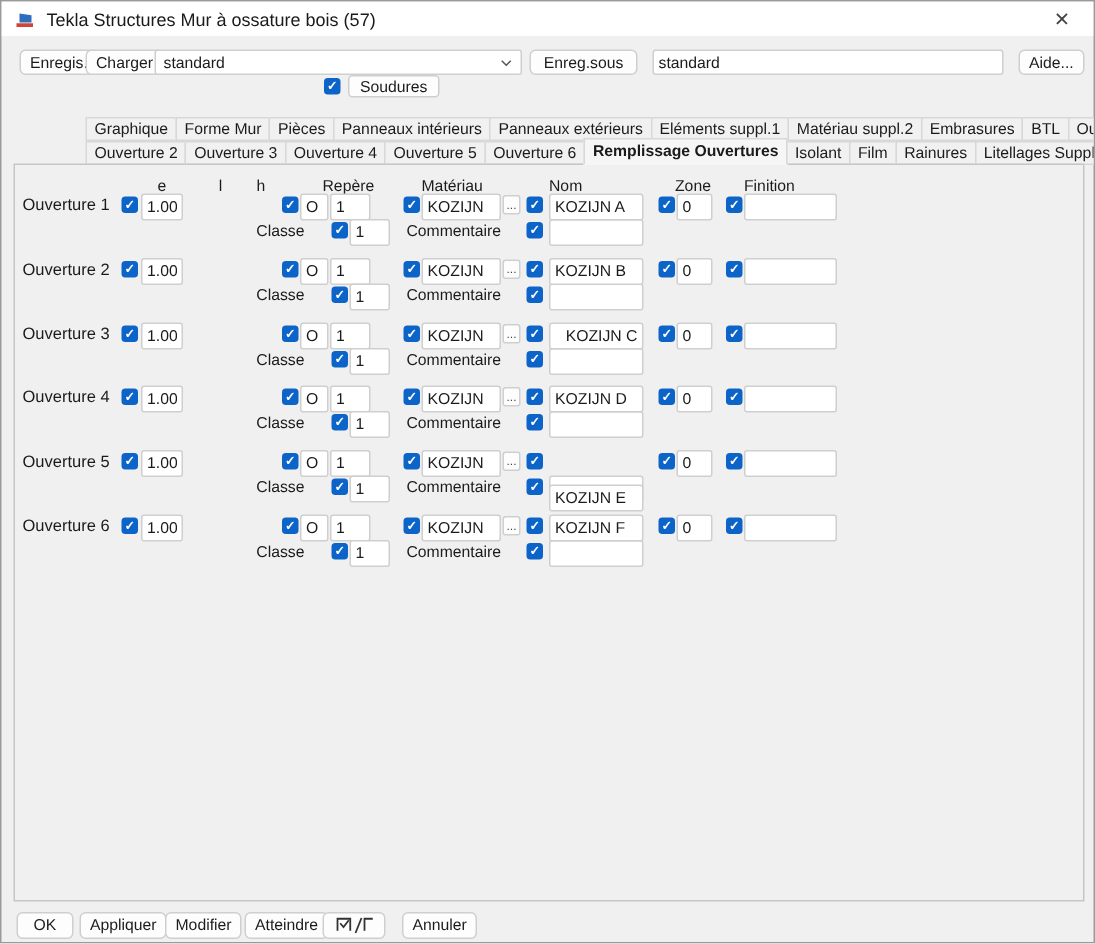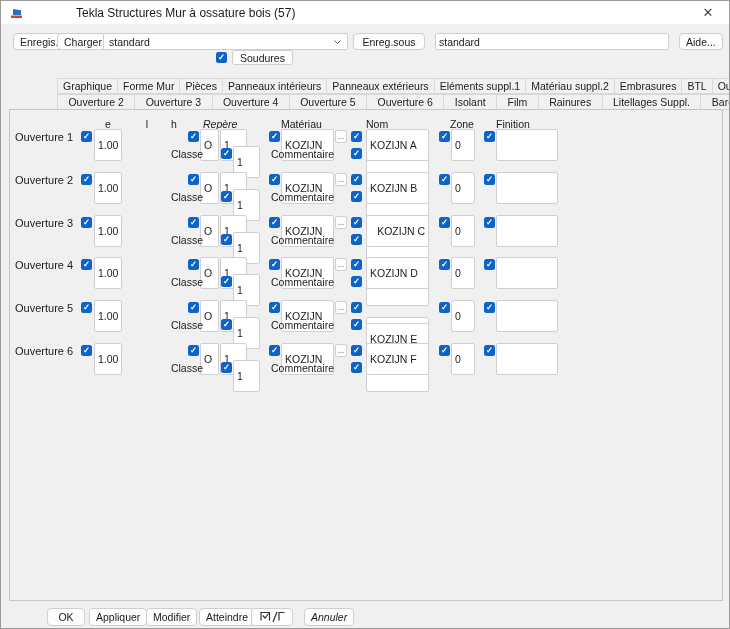--- a/index.html
+++ b/index.html
@@ -3,33 +3,33 @@
 <meta charset="utf-8">
 <style>
   html,body{margin:0;padding:0;}
   .window{
     position:relative;width:730px;height:629px;box-sizing:border-box;
     background:#f0f0f0;border:1px solid #9a9a9a;overflow:hidden;
     font-family:"Liberation Sans",sans-serif;color:#1b1b1b;
     -webkit-font-smoothing:antialiased;
   }
   
-  .titlebar{position:absolute;left:0;top:0;right:0;height:23px;background:#ffffff;display:flex;align-items:center;gap:45px;}
+  .titlebar{position:absolute;left:0;top:0;right:0;height:23px;background:#ffffff;display:flex;align-items:center;}
   .titlebar .logo{margin:0 8px 0 9px;display:flex;align-items:center;}
   .title-text{font-size:12px;color:#1a1a1a;}
   .close-btn{position:absolute;right:6px;top:1px;width:30px;height:21px;display:flex;align-items:center;justify-content:center;font-size:13px;color:#444;cursor:pointer;}
   
   .btn{
     position:absolute;height:17px;box-sizing:border-box;background:#fdfdfd;
     border:1px solid #cfcfcf;border-radius:4px;font-size:10.5px;
     display:flex;align-items:center;justify-content:center;padding:0 6px;
     font-family:inherit;color:#1b1b1b;white-space:nowrap;
   }
   .fld{
-    position:absolute;height:32px;box-sizing:border-box;background:#ffffff;
+    position:absolute;height:18px;box-sizing:border-box;background:#ffffff;
     border:1px solid #cfcfcf;border-radius:2px;font-size:10.5px;padding:0 3px;
     font-family:inherit;color:#1b1b1b;outline:none;
   }
   .cb{position:absolute;width:11px;height:11px;border-radius:2.5px;background:var(--accent,#0c64c8);box-sizing:border-box;}
   .cb::after{content:"\2713";display:block;color:#fff;font-size:8.5px;line-height:11px;text-align:center;font-weight:bold;}
   
   .combo{position:absolute;left:102px;top:32px;width:245px;height:17px;box-sizing:border-box;background:#fff;border:1px solid #cfcfcf;border-radius:2px;display:flex;align-items:center;padding:0 5px;font-size:10.5px;}
   .combo .chev{margin-left:auto;display:flex;align-items:center;}
   .welds-label{position:absolute;left:231px;top:49px;height:15px;box-sizing:border-box;border:1px solid #cfcfcf;border-radius:3px;background:#fdfdfd;font-size:10.5px;display:flex;align-items:center;padding:0 7px;}
   
@@ -44,21 +44,21 @@
   .tab:first-child{margin-left:0;}
   .tab.active{font-weight:bold;background:#f6f6f6;position:relative;z-index:6;margin-top:-2px;border-bottom:1px solid #f6f6f6;}
   
   .panel{position:absolute;left:8px;top:108px;width:714px;height:492px;box-sizing:border-box;border:1px solid #c6c6c6;background:#f0f0f0;z-index:2;}
   .hdr{position:absolute;top:8px;font-size:10.5px;color:#1b1b1b;}
   .orow{position:absolute;left:0;width:100%;height:36px;}
   .rlabel{position:absolute;left:5px;top:2px;font-size:11px;}
   .slabel{position:absolute;font-size:10.5px;text-align:right;box-sizing:border-box;}
   .browse{position:absolute;width:12px;height:13px;box-sizing:border-box;background:#fdfdfd;border:1px solid #cfcfcf;border-radius:2px;font-size:8px;line-height:6px;text-align:center;padding:0;color:#444;font-family:inherit;}
   
-  .footer-btn{top:607px;height:18px;margin-left:36px;}
+  .footer-btn{top:607px;height:18px;}
   .toggle-btn svg{display:block;}
 </style>
 </head>
 <body>
 
 <div class="window">
 
   <div class="titlebar">
     <span class="logo">
       <svg width="13" height="12" viewBox="0 0 13 12">
@@ -98,32 +98,33 @@
       <span class="tab">Embrasures</span>
       <span class="tab">BTL</span>
       <span class="tab">Ouverture 1</span>
     </div>
   <div class="tabrow tabrow2" id="tabrow2">
       <span class="tab">Ouverture 2</span>
       <span class="tab">Ouverture 3</span>
       <span class="tab">Ouverture 4</span>
       <span class="tab">Ouverture 5</span>
       <span class="tab">Ouverture 6</span>
+      <span class="tab active">Remplissage Ouvertures</span>
       <span class="tab">Isolant</span>
       <span class="tab">Film</span>
       <span class="tab">Rainures</span>
       <span class="tab">Litellages Suppl.</span>
       <span class="tab">Bardage</span>
     </div>
 
   <div class="panel" id="panel">
     <span class="hdr" style="left:84px;width:28px;text-align:center;">e</span>
     <span class="hdr" style="left:128px;width:18px;text-align:center;">l</span>
     <span class="hdr" style="left:155px;width:18px;text-align:center;">h</span>
-    <span class="hdr" style="left:193px;font-style:italic;">Repère</span>
+    <span class="hdr" style="left:205px;">Repère</span>
     <span class="hdr" style="left:271px;">Matériau</span>
     <span class="hdr" style="left:356px;">Nom</span>
     <span class="hdr" style="left:440px;">Zone</span>
     <span class="hdr" style="left:486px;">Finition</span>
 
   <div class="orow" style="top: 19px;">
     <span class="rlabel">Ouverture 1</span>
 
     <span class="cb" style="left:71px;top:2px;"></span>
     <input class="fld" style="left: 84px; top: 0px; width: 28px;" value="1.00">
@@ -320,15 +321,15 @@
   <button class="btn footer-btn" style="left:109px;min-width:39px;">Modifier</button>
   <button class="btn footer-btn" style="left:162px;min-width:41px;">Atteindre</button>
   <button class="btn footer-btn toggle-btn" style="left:214px;min-width:42px;">
     <svg width="25" height="12" viewBox="0 0 25 12">
       <path d="M1 9.5 V1.5 H9.5 V9.5" fill="none" stroke="#333" stroke-width="1.2"></path>
       <path d="M2.8 4.5 L5 7 L8.5 2.5" fill="none" stroke="#333" stroke-width="1.2"></path>
       <path d="M13 11 L17 1" fill="none" stroke="#333" stroke-width="1.2"></path>
       <path d="M19 9.5 V1.5 H24.5" fill="none" stroke="#333" stroke-width="1.2"></path>
     </svg>
   </button>
-  <button class="btn footer-btn" style="left:267px;min-width:40px;font-style:italic;">Annuler</button>
+  <button class="btn footer-btn" style="left:267px;min-width:40px;">Annuler</button>
 
 </div>
 
 </body></html>

